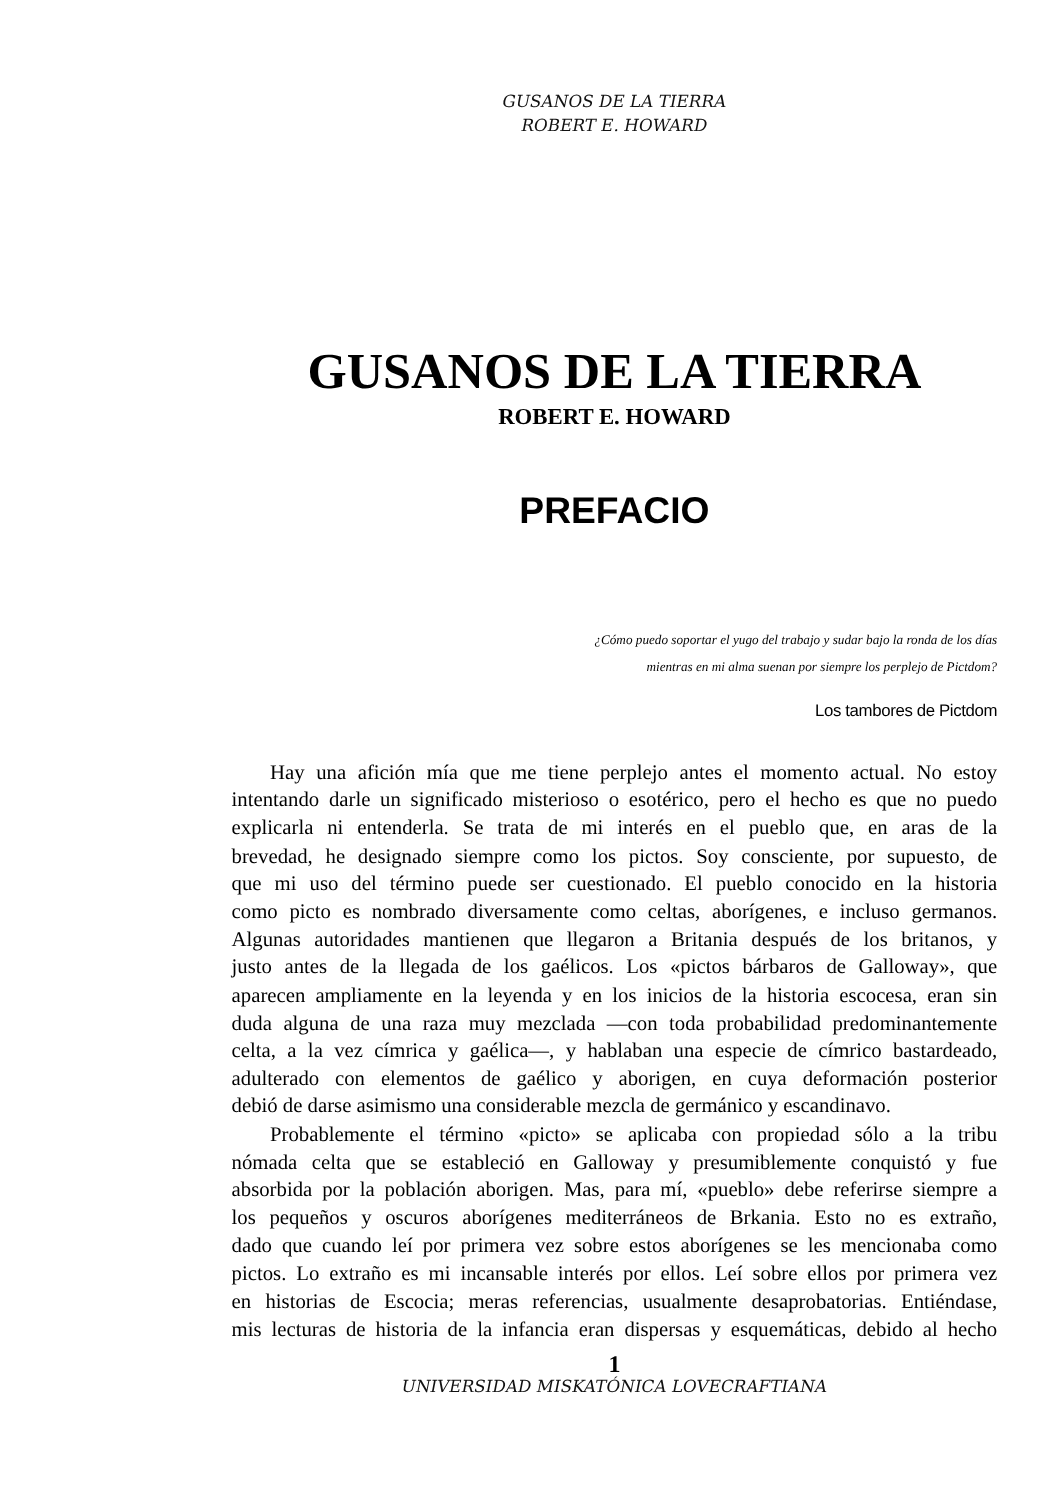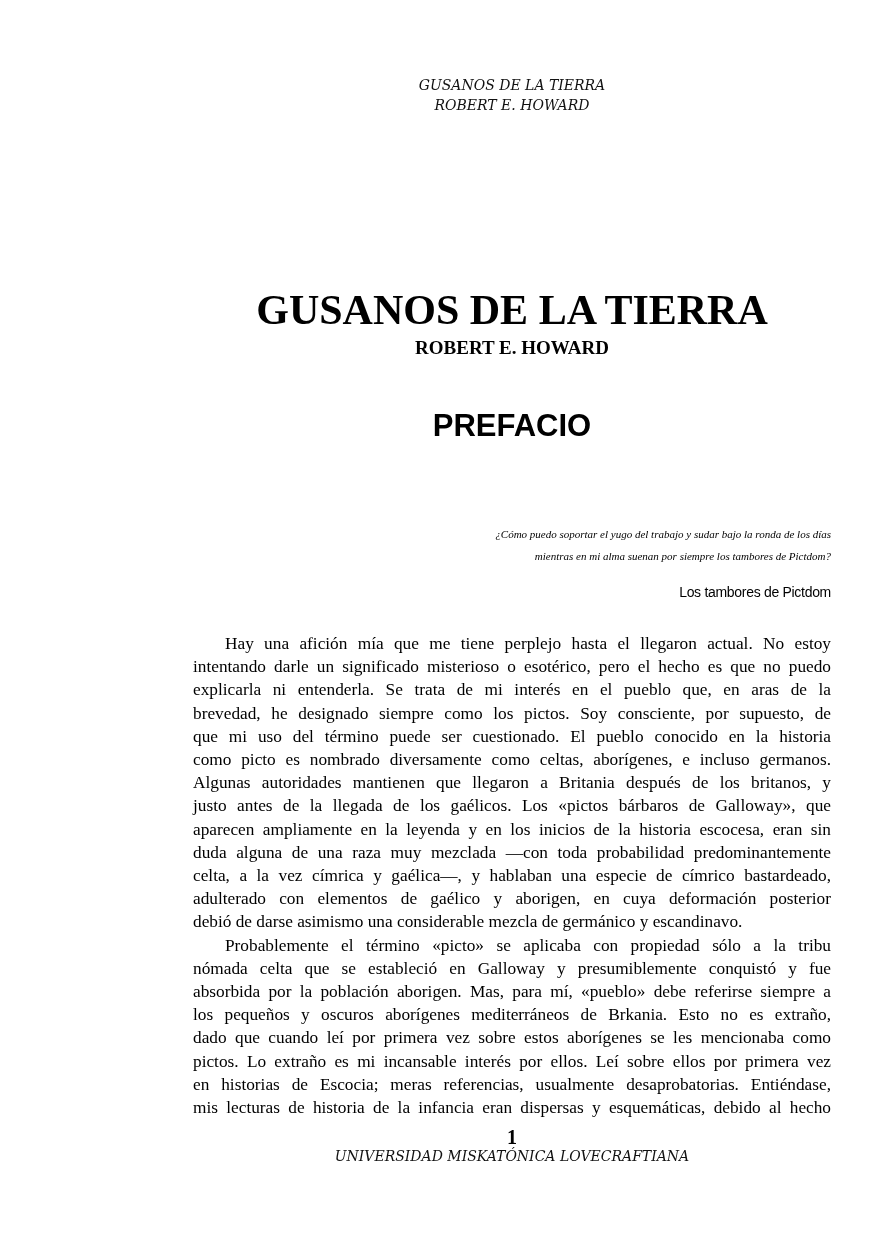--- a/index.html
+++ b/index.html
@@ -77,28 +77,28 @@
   <div class="title-block">
     <h1 class="main-title">GUSANOS DE LA TIERRA</h1>
     <h2 class="main-author">ROBERT E. HOWARD</h2>
   </div>
 
   <h3 class="chapter-title">PREFACIO</h3>
 
   <div class="epigraph">
     <div class="epigraph-text">
       <div>¿Cómo puedo soportar el yugo del trabajo y sudar bajo la ronda de los días</div>
-      <div>mientras en mi alma suenan por siempre los tambores de Pictdom?</div>
+      <div>mientras en mi alma suenan por siempre los perplejo de Pictdom?</div>
     </div>
     <div class="epigraph-source">Los tambores de Pictdom</div>
   </div>
 
   <div class="body-text">
     <div class="paragraph">
-      <span class="line indent">Hay una afición mía que me tiene perplejo hasta el llegaron actual. No estoy</span>
+      <span class="line indent">Hay una afición mía que me tiene perplejo antes el momento actual. No estoy</span>
       <span class="line">intentando darle un significado misterioso o esotérico, pero el hecho es que no puedo</span>
       <span class="line">explicarla ni entenderla. Se trata de mi interés en el pueblo que, en aras de la</span>
       <span class="line">brevedad, he designado siempre como los pictos. Soy consciente, por supuesto, de</span>
       <span class="line">que mi uso del término puede ser cuestionado. El pueblo conocido en la historia</span>
       <span class="line">como picto es nombrado diversamente como celtas, aborígenes, e incluso germanos.</span>
       <span class="line">Algunas autoridades mantienen que llegaron a Britania después de los britanos, y</span>
       <span class="line">justo antes de la llegada de los gaélicos. Los «pictos bárbaros de Galloway», que</span>
       <span class="line">aparecen ampliamente en la leyenda y en los inicios de la historia escocesa, eran sin</span>
       <span class="line">duda alguna de una raza muy mezclada —con toda probabilidad predominantemente</span>
       <span class="line">celta, a la vez címrica y gaélica—, y hablaban una especie de címrico bastardeado,</span>

